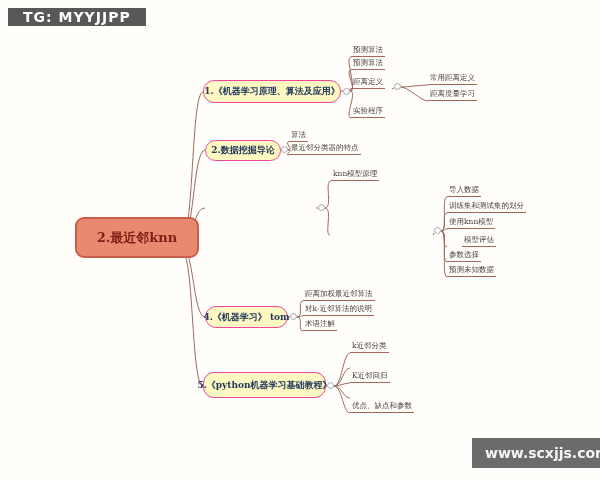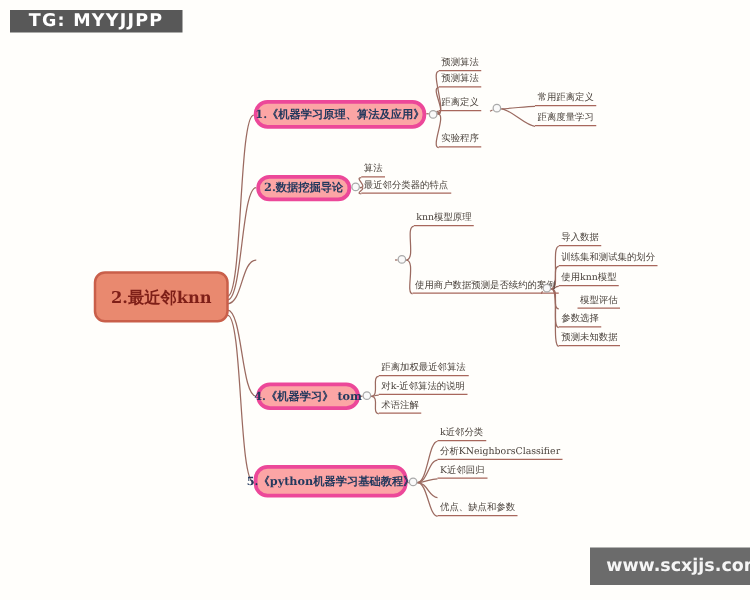--- a/index.html
+++ b/index.html
@@ -1,26 +1,26 @@
 <!DOCTYPE html>
 <html><head>
 <meta charset="utf-8">
 <style>
   html,body{margin:0;padding:0;}
   body{width:600px;height:480px;background:#fffefb;font-family:"DejaVu Sans",sans-serif;overflow:hidden;}
   #canvas{position:relative;width:600px;height:480px;background:#fffefb;}
   svg.lines{position:absolute;left:0;top:0;z-index:1;}
   .root{
-    position:absolute;left:75px;top:217px;width:108px;height:41px;z-index:3;
+    position:absolute;left:75px;top:217px;width:124px;height:41px;z-index:3;
     background:#e9896f;border:2px solid #c95f4a;border-radius:9px;box-sizing:border-box;
     display:flex;align-items:center;justify-content:center;
     font:bold 13px "DejaVu Serif",serif;color:#7e1f18;white-space:nowrap;
   }
   .branch{
-    position:absolute;z-index:3;background:#fca5a5;border:3px solid #ec4899;border-radius:11px;
+    position:absolute;z-index:3;background:#fef9c3;border:1px solid #ec4899;border-radius:11px;
     box-sizing:border-box;display:flex;align-items:center;justify-content:center;
     font:bold 9px "DejaVu Serif",serif;color:#23395d;white-space:nowrap;padding:0 6px;
   }
   .leaf{
     position:absolute;z-index:3;font:7.5px "DejaVu Serif",serif;color:#4a423c;
     border-bottom:1px solid #a8675c;padding:0 2px 2px 2px;white-space:nowrap;line-height:1.2;
   }
   .handle{
     position:absolute;z-index:4;width:7px;height:7px;border-radius:50%;
     background:#fafafa;border:1px solid #a9a9a9;box-sizing:border-box;
@@ -105,33 +105,31 @@
   <div class="leaf" style="left:351px;top:58px;">预测算法</div>
   <div class="leaf" style="left:351px;top:77px;">距离定义</div>
   <div class="leaf" style="left:428px;top:73px;">常用距离定义</div>
   <div class="leaf" style="left:428px;top:89px;">距离度量学习</div>
   <div class="leaf" style="left:351px;top:106px;">实验程序</div>
 
   <div class="leaf" style="left:289px;top:130px;">算法</div>
   <div class="leaf" style="left:289px;top:143px;">最近邻分类器的特点</div>
 
   <div class="leaf" style="left:331px;top:169px;">knn模型原理</div>
-  <div class="leaf" style="left:330px;top:223px;">使用商户数据预测是否续约的案例</div>
   <div class="leaf" style="left:447px;top:185px;">导入数据</div>
   <div class="leaf" style="left:447px;top:201px;">训练集和测试集的划分</div>
   <div class="leaf" style="left:447px;top:217px;">使用knn模型</div>
   <div class="leaf" style="left:462px;top:235px;">模型评估</div>
   <div class="leaf" style="left:447px;top:250px;">参数选择</div>
   <div class="leaf" style="left:447px;top:265px;">预测未知数据</div>
 
   <div class="leaf" style="left:303px;top:289px;">距离加权最近邻算法</div>
   <div class="leaf" style="left:303px;top:304px;">对k-近邻算法的说明</div>
   <div class="leaf" style="left:303px;top:319px;">术语注解</div>
 
   <div class="leaf" style="left:350px;top:341px;">k近邻分类</div>
-  <div class="leaf" style="left:350px;top:356px;">分析KNeighborsClassifier</div>
   <div class="leaf" style="left:350px;top:371px;">K近邻回归</div>
   <div class="leaf" style="left:350px;top:401px;">优点、缺点和参数</div>
 
   <div class="banner">TG: MYYJJPP</div>
   <div class="watermark">www.scxjjs.com</div>
 
 </div>
 
 </body></html>

